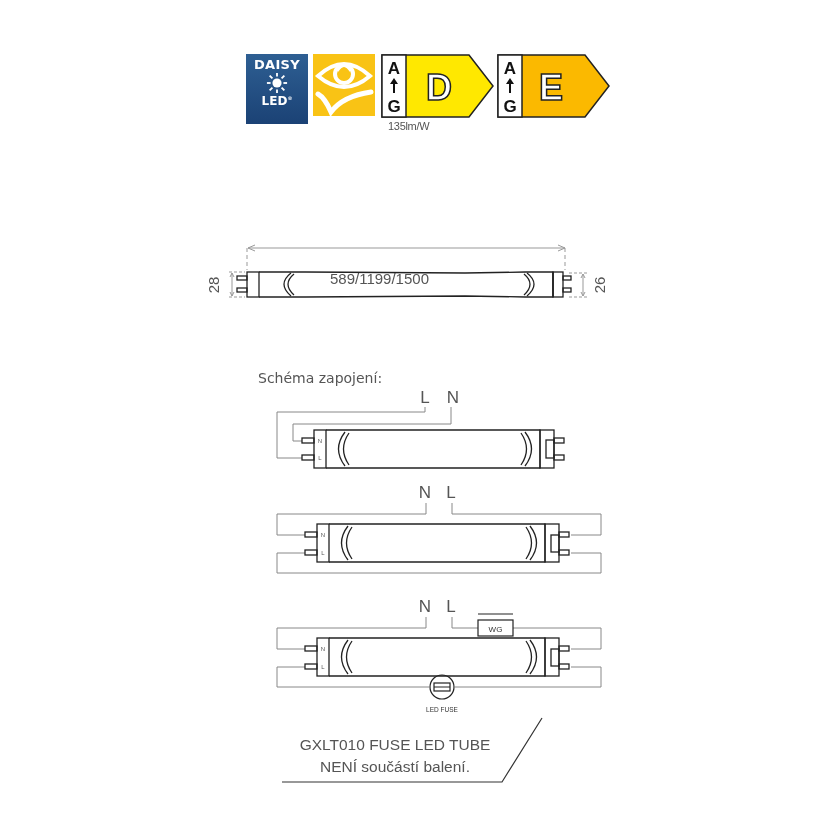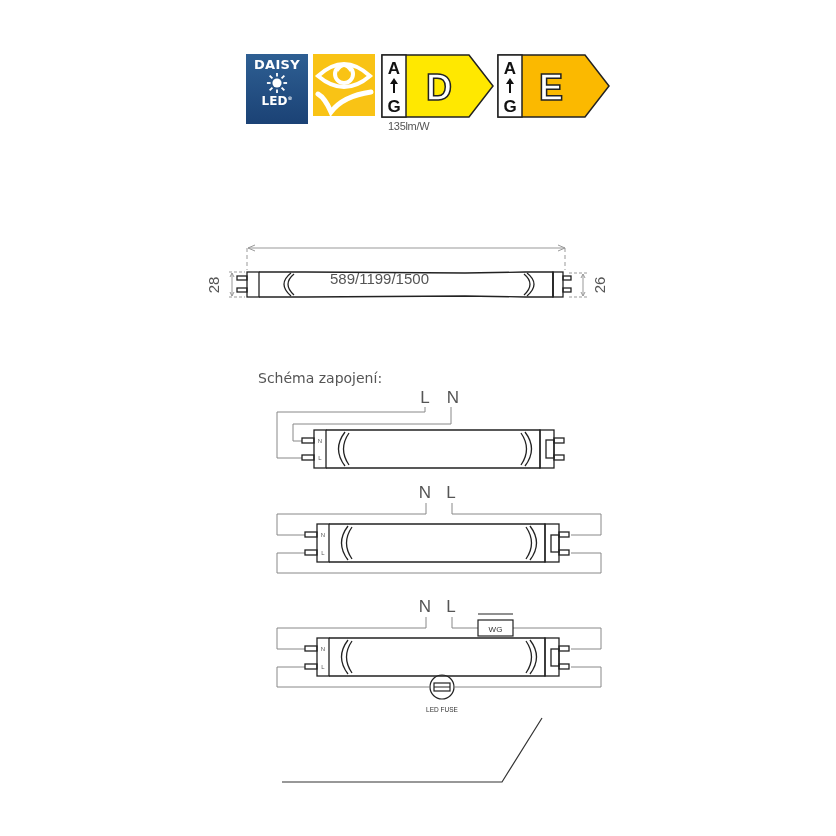--- a/index.html
+++ b/index.html
@@ -193,13 +193,15 @@
     <rect x="286" y="57" width="8" height="17"></rect>
   </g>
   <text x="58" y="59" font-size="6" fill="#555" text-anchor="middle">N</text>
   <text x="58" y="77" font-size="6" fill="#555" text-anchor="middle">L</text>
 </svg>
 
 <svg class="abs" style="left:280px;top:715px;" width="270" height="75" viewBox="0 0 270 75">
   <path d="M2 67 L222 67 L262 3" fill="none" stroke="#333" stroke-width="1.2"></path>
 </svg>
 <div class="abs note">
+  <div>GXLT010 FUSE LED TUBE</div>
+  <div>NENÍ součástí balení.</div>
 </div>
 
 </body></html>

